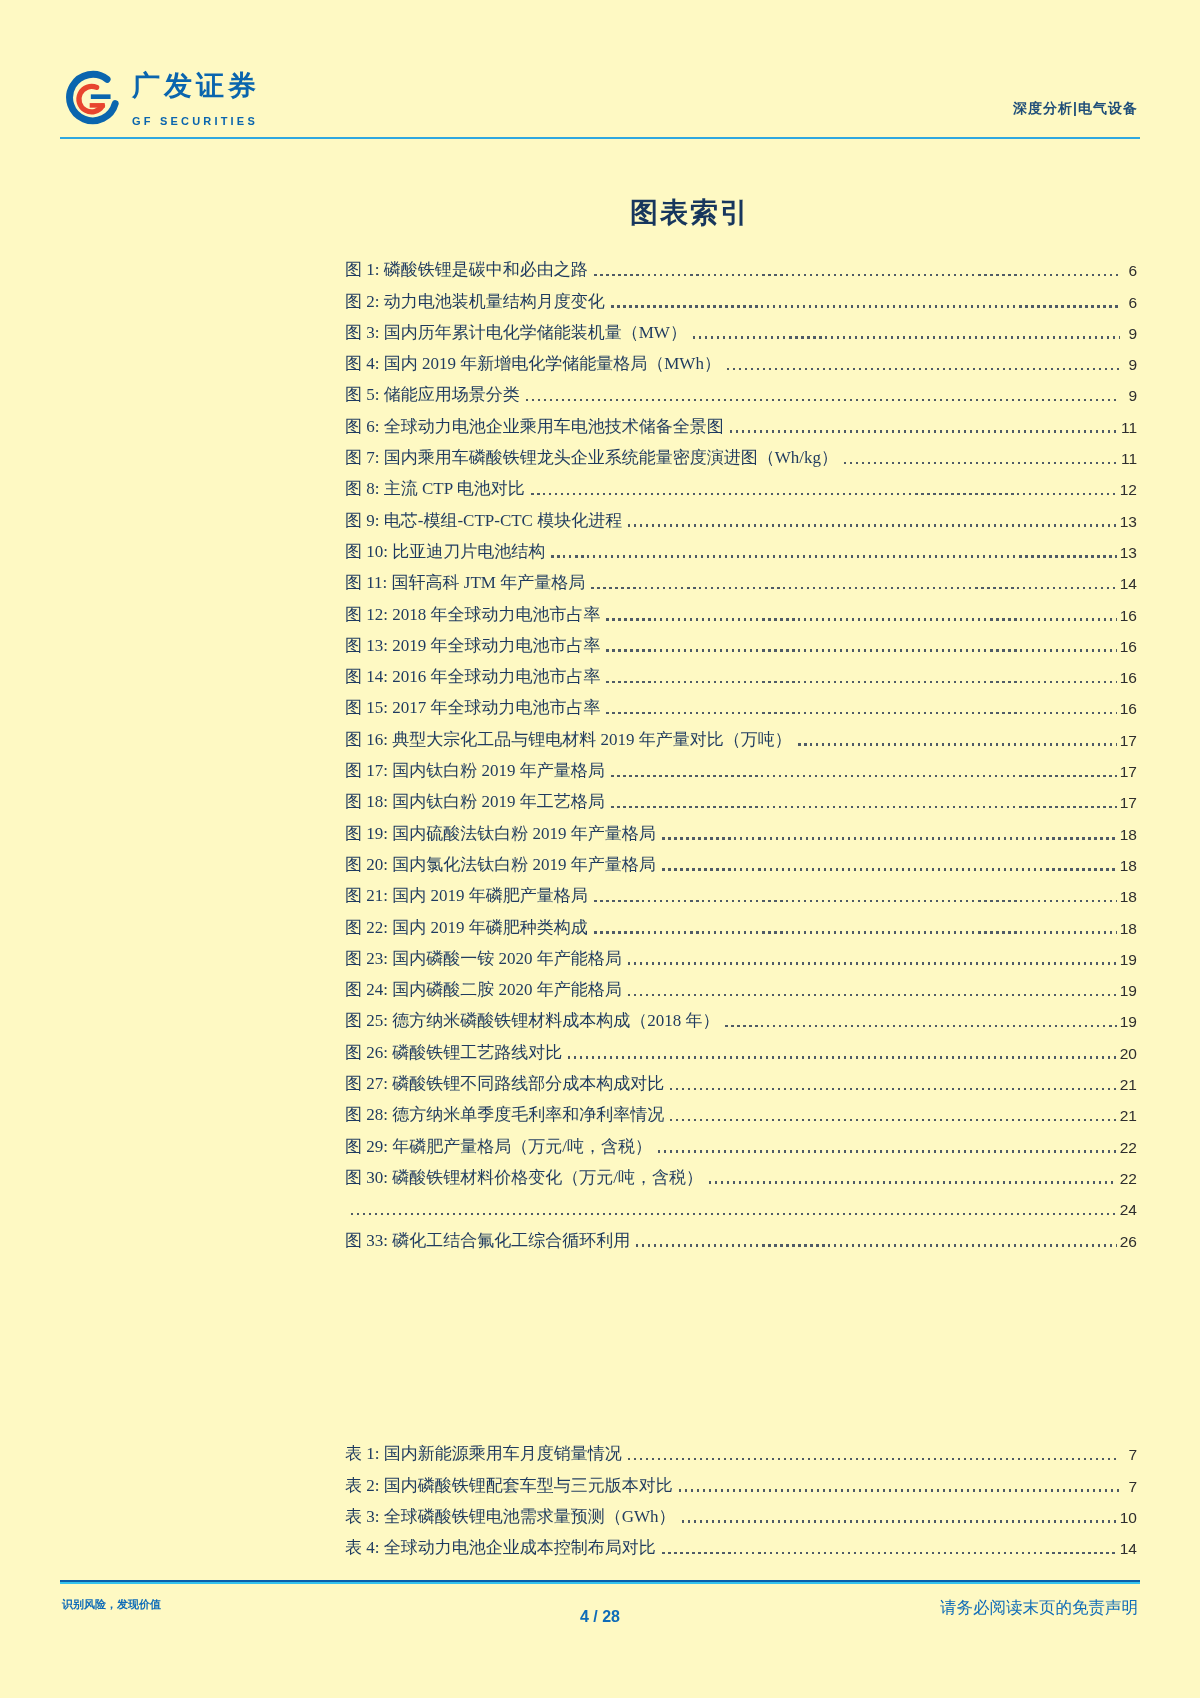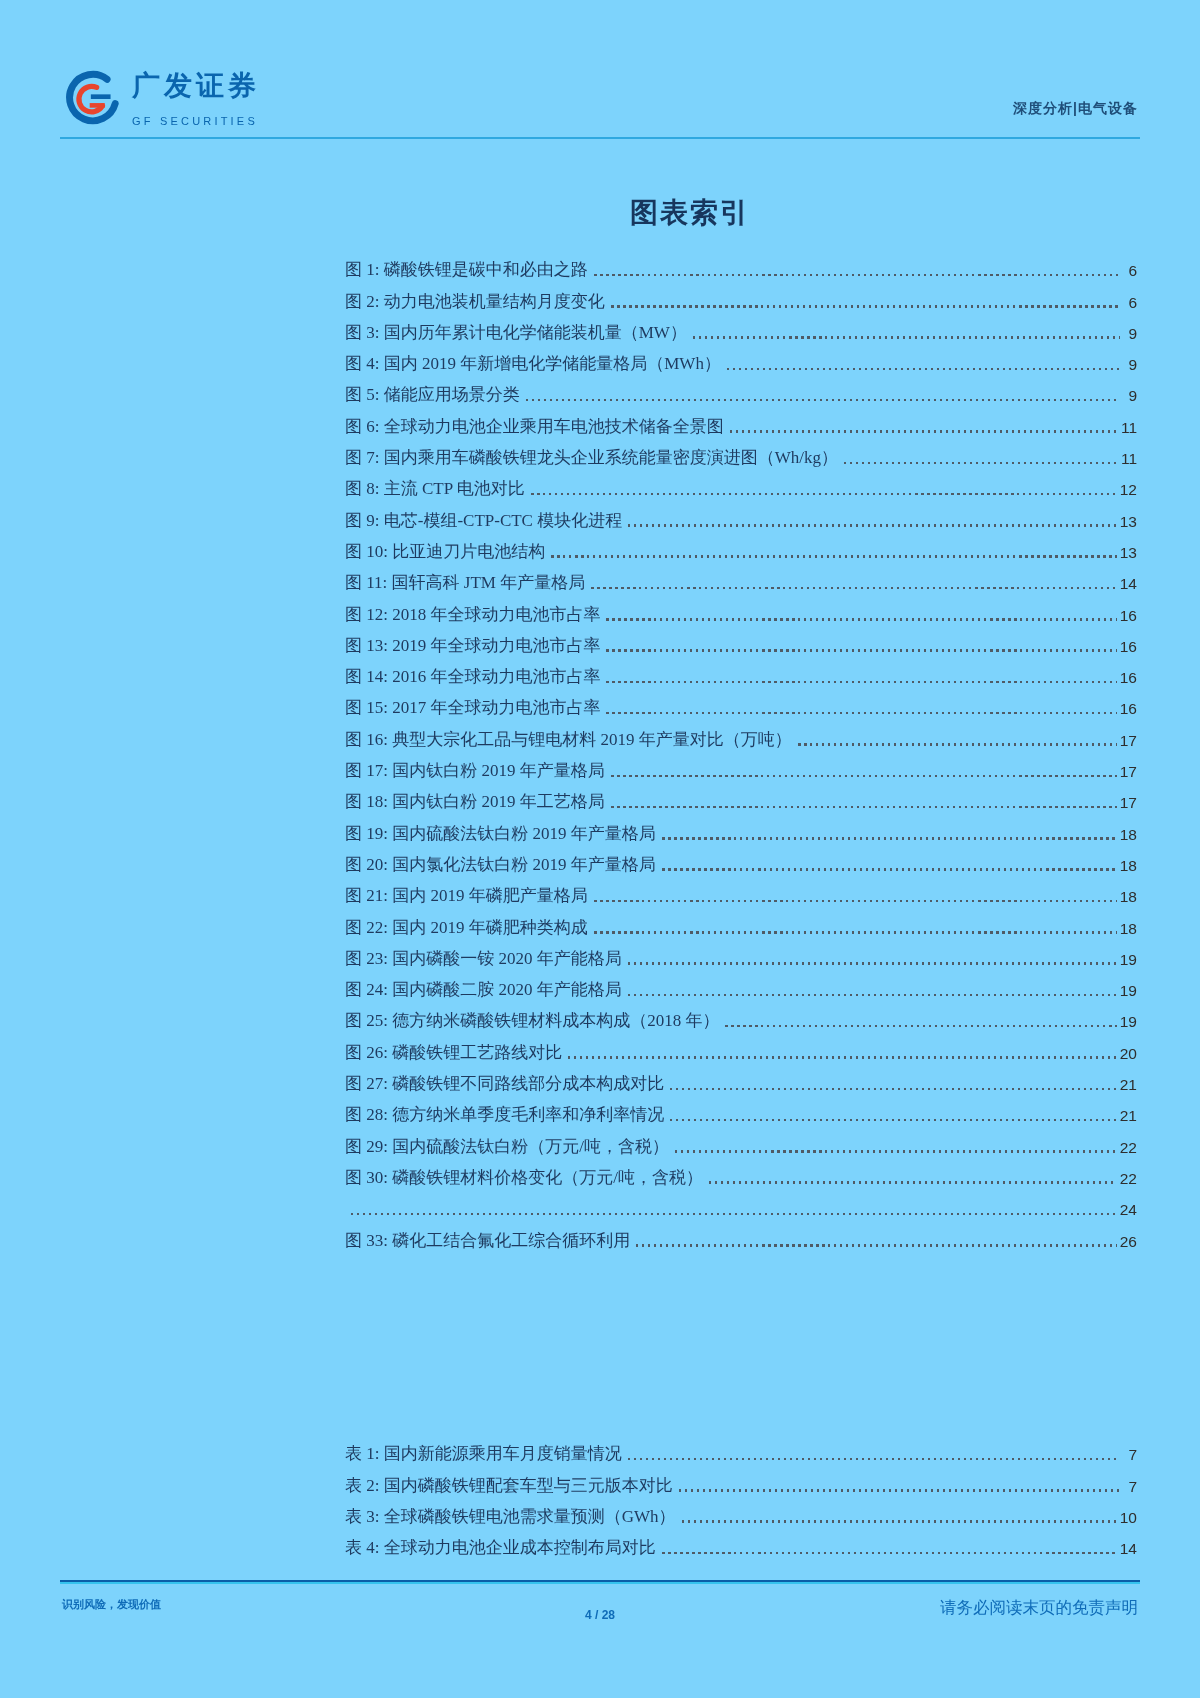--- a/index.html
+++ b/index.html
@@ -1,24 +1,24 @@
 <!DOCTYPE html>
 <html><head>
 <meta charset="utf-8">
 <style>
   html,body{margin:0;padding:0;background:#ffffff;}
-  .page{position:relative;width:1200px;height:1698px;background:#7dd3fc;overflow:hidden;
+  .page{position:relative;width:1200px;height:1698px;background:#fef9c3;overflow:hidden;
         font-family:"Liberation Sans","DejaVu Sans",sans-serif;}
 
   
   .logo{position:absolute;left:62px;top:70px;display:flex;align-items:center;gap:10px;}
   .logo-text{display:flex;flex-direction:column;line-height:1;}
   .logo-cn{font-size:28px;font-weight:bold;color:#0a65ae;letter-spacing:4px;
            font-family:"Liberation Serif","DejaVu Serif",serif;}
-  .logo-en{font-size:11px;font-weight:normal;color:#0a65ae;letter-spacing:3.2px;margin-top:16px;}
+  .logo-en{font-size:11px;font-weight:bold;color:#0a65ae;letter-spacing:3.2px;margin-top:16px;}
   .header-right{position:absolute;right:62px;top:100px;font-size:14px;font-weight:bold;
                 color:#1f4e79;letter-spacing:1px;}
   .header-rule{position:absolute;left:60px;right:60px;top:137px;height:2px;background:#2fa8e0;}
 
   
   .toc-title{position:absolute;top:194px;left:90px;width:1200px;text-align:center;
              font-size:28px;font-weight:bold;color:#17365d;letter-spacing:2px;
              font-family:"Liberation Serif","DejaVu Serif",serif;}
 
   
@@ -31,21 +31,21 @@
   .dots{flex:1;height:2.5px;margin:0 3px 7px 6px;
         background:repeating-linear-gradient(to right,#4f5b66 0 2.5px,transparent 2.5px 6px);}
   .pagenum{font-size:15.5px;color:#2e2e2e;padding-bottom:3px;min-width:14px;text-align:right;}
 
   
   .footer-rule{position:absolute;left:60px;right:60px;top:1580px;height:4px;
                background:linear-gradient(to bottom,#0b5ea8 0 50%,#35c3ee 50% 100%);}
   .footer-left{position:absolute;left:62px;top:1597px;font-size:11px;font-weight:bold;color:#0f6cb8;}
   .footer-right{position:absolute;right:62px;top:1597px;font-size:16.5px;font-weight:normal;color:#0f6cb8;}
   .footer-page{position:absolute;left:0;width:1200px;top:1608px;text-align:center;
-               font-size:12px;font-weight:bold;color:#0f6cb8;}
+               font-size:16px;font-weight:bold;color:#0f6cb8;}
 </style>
 </head>
 <body>
 
 <div class="page">
 
   <div class="logo">
     <svg width="60" height="58" viewBox="0 0 100 100">
       <path d="M76 16 A40 40 0 1 0 90 58" fill="none" stroke="#0a65ae" stroke-width="12" stroke-linecap="round"></path>
       <path d="M58 30 A22 22 0 1 0 68 62" fill="none" stroke="#e8452e" stroke-width="9" stroke-linecap="round"></path>
@@ -197,21 +197,21 @@
         <span class="entry">图 27: 磷酸铁锂不同路线部分成本构成对比</span>
         <span class="dots"></span>
         <span class="pagenum">21</span>
       </div>
     <div class="row">
         <span class="entry">图 28: 德方纳米单季度毛利率和净利率情况</span>
         <span class="dots"></span>
         <span class="pagenum">21</span>
       </div>
     <div class="row">
-        <span class="entry">图 29: 国内硫酸法钛白粉（万元/吨，含税）</span>
+        <span class="entry">图 29: 年磷肥产量格局（万元/吨，含税）</span>
         <span class="dots"></span>
         <span class="pagenum">22</span>
       </div>
     <div class="row">
         <span class="entry">图 30: 磷酸铁锂材料价格变化（万元/吨，含税）</span>
         <span class="dots"></span>
         <span class="pagenum">22</span>
       </div>
     <div class="row">
         <span class="dots"></span>

